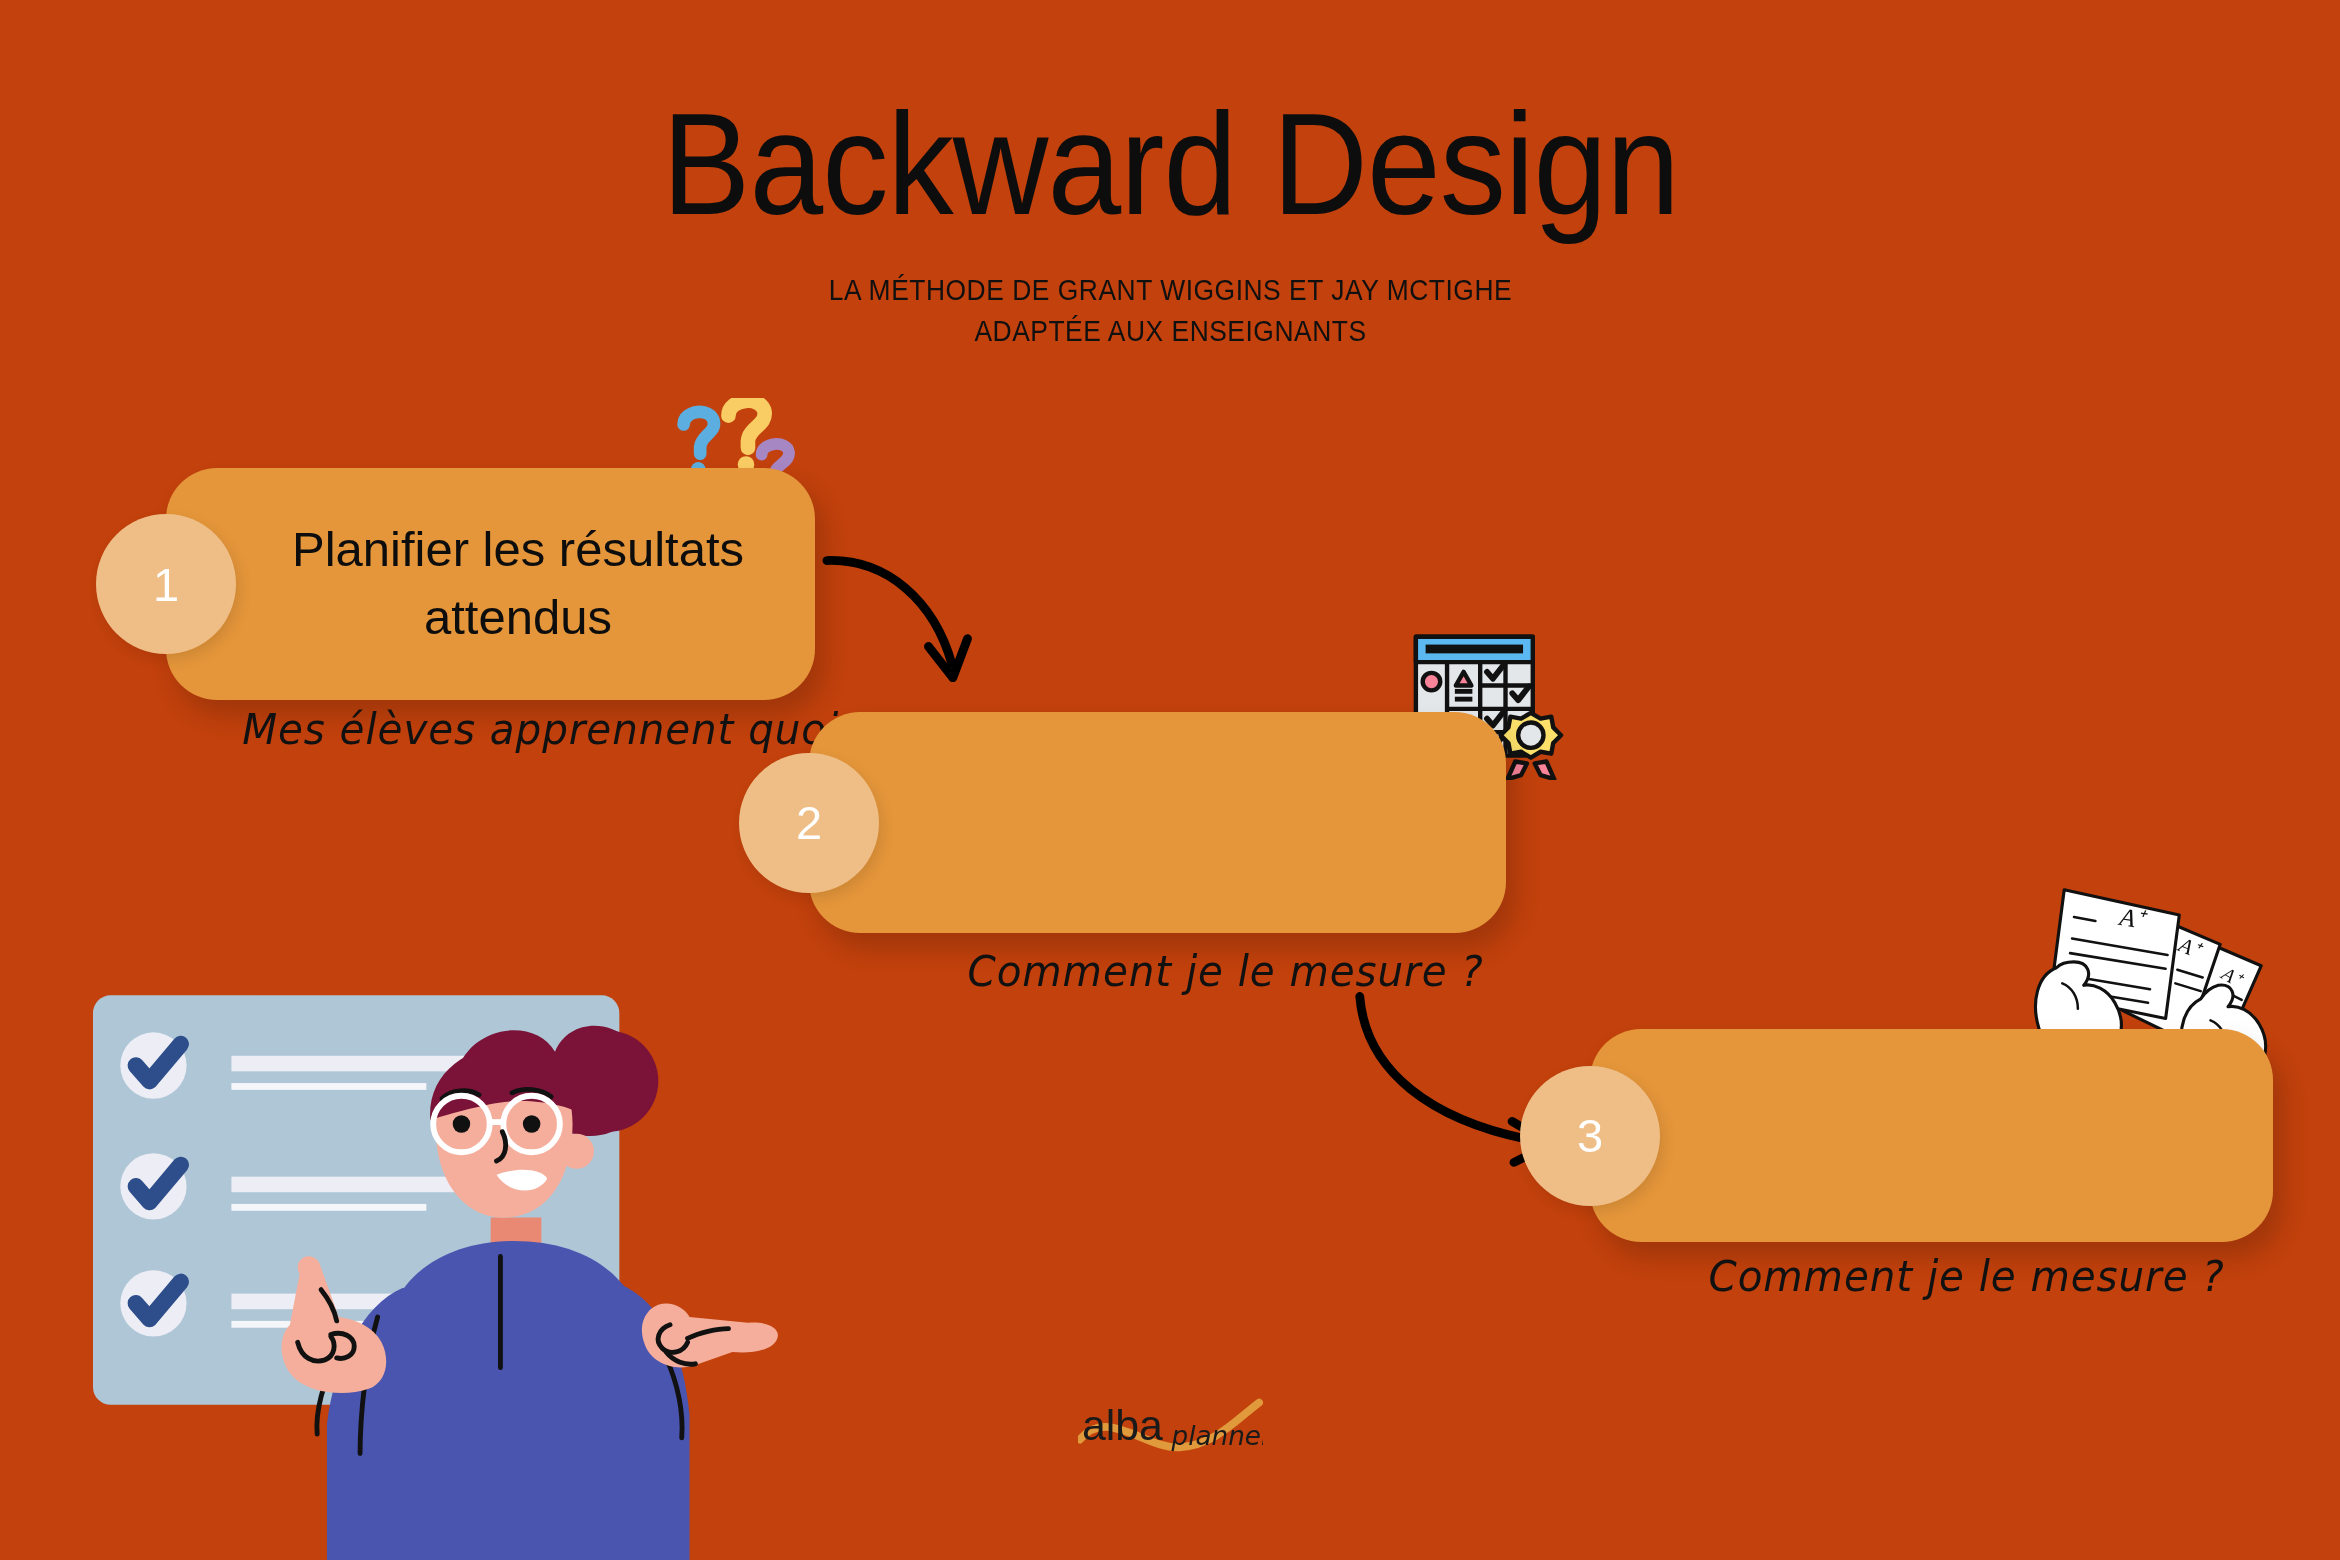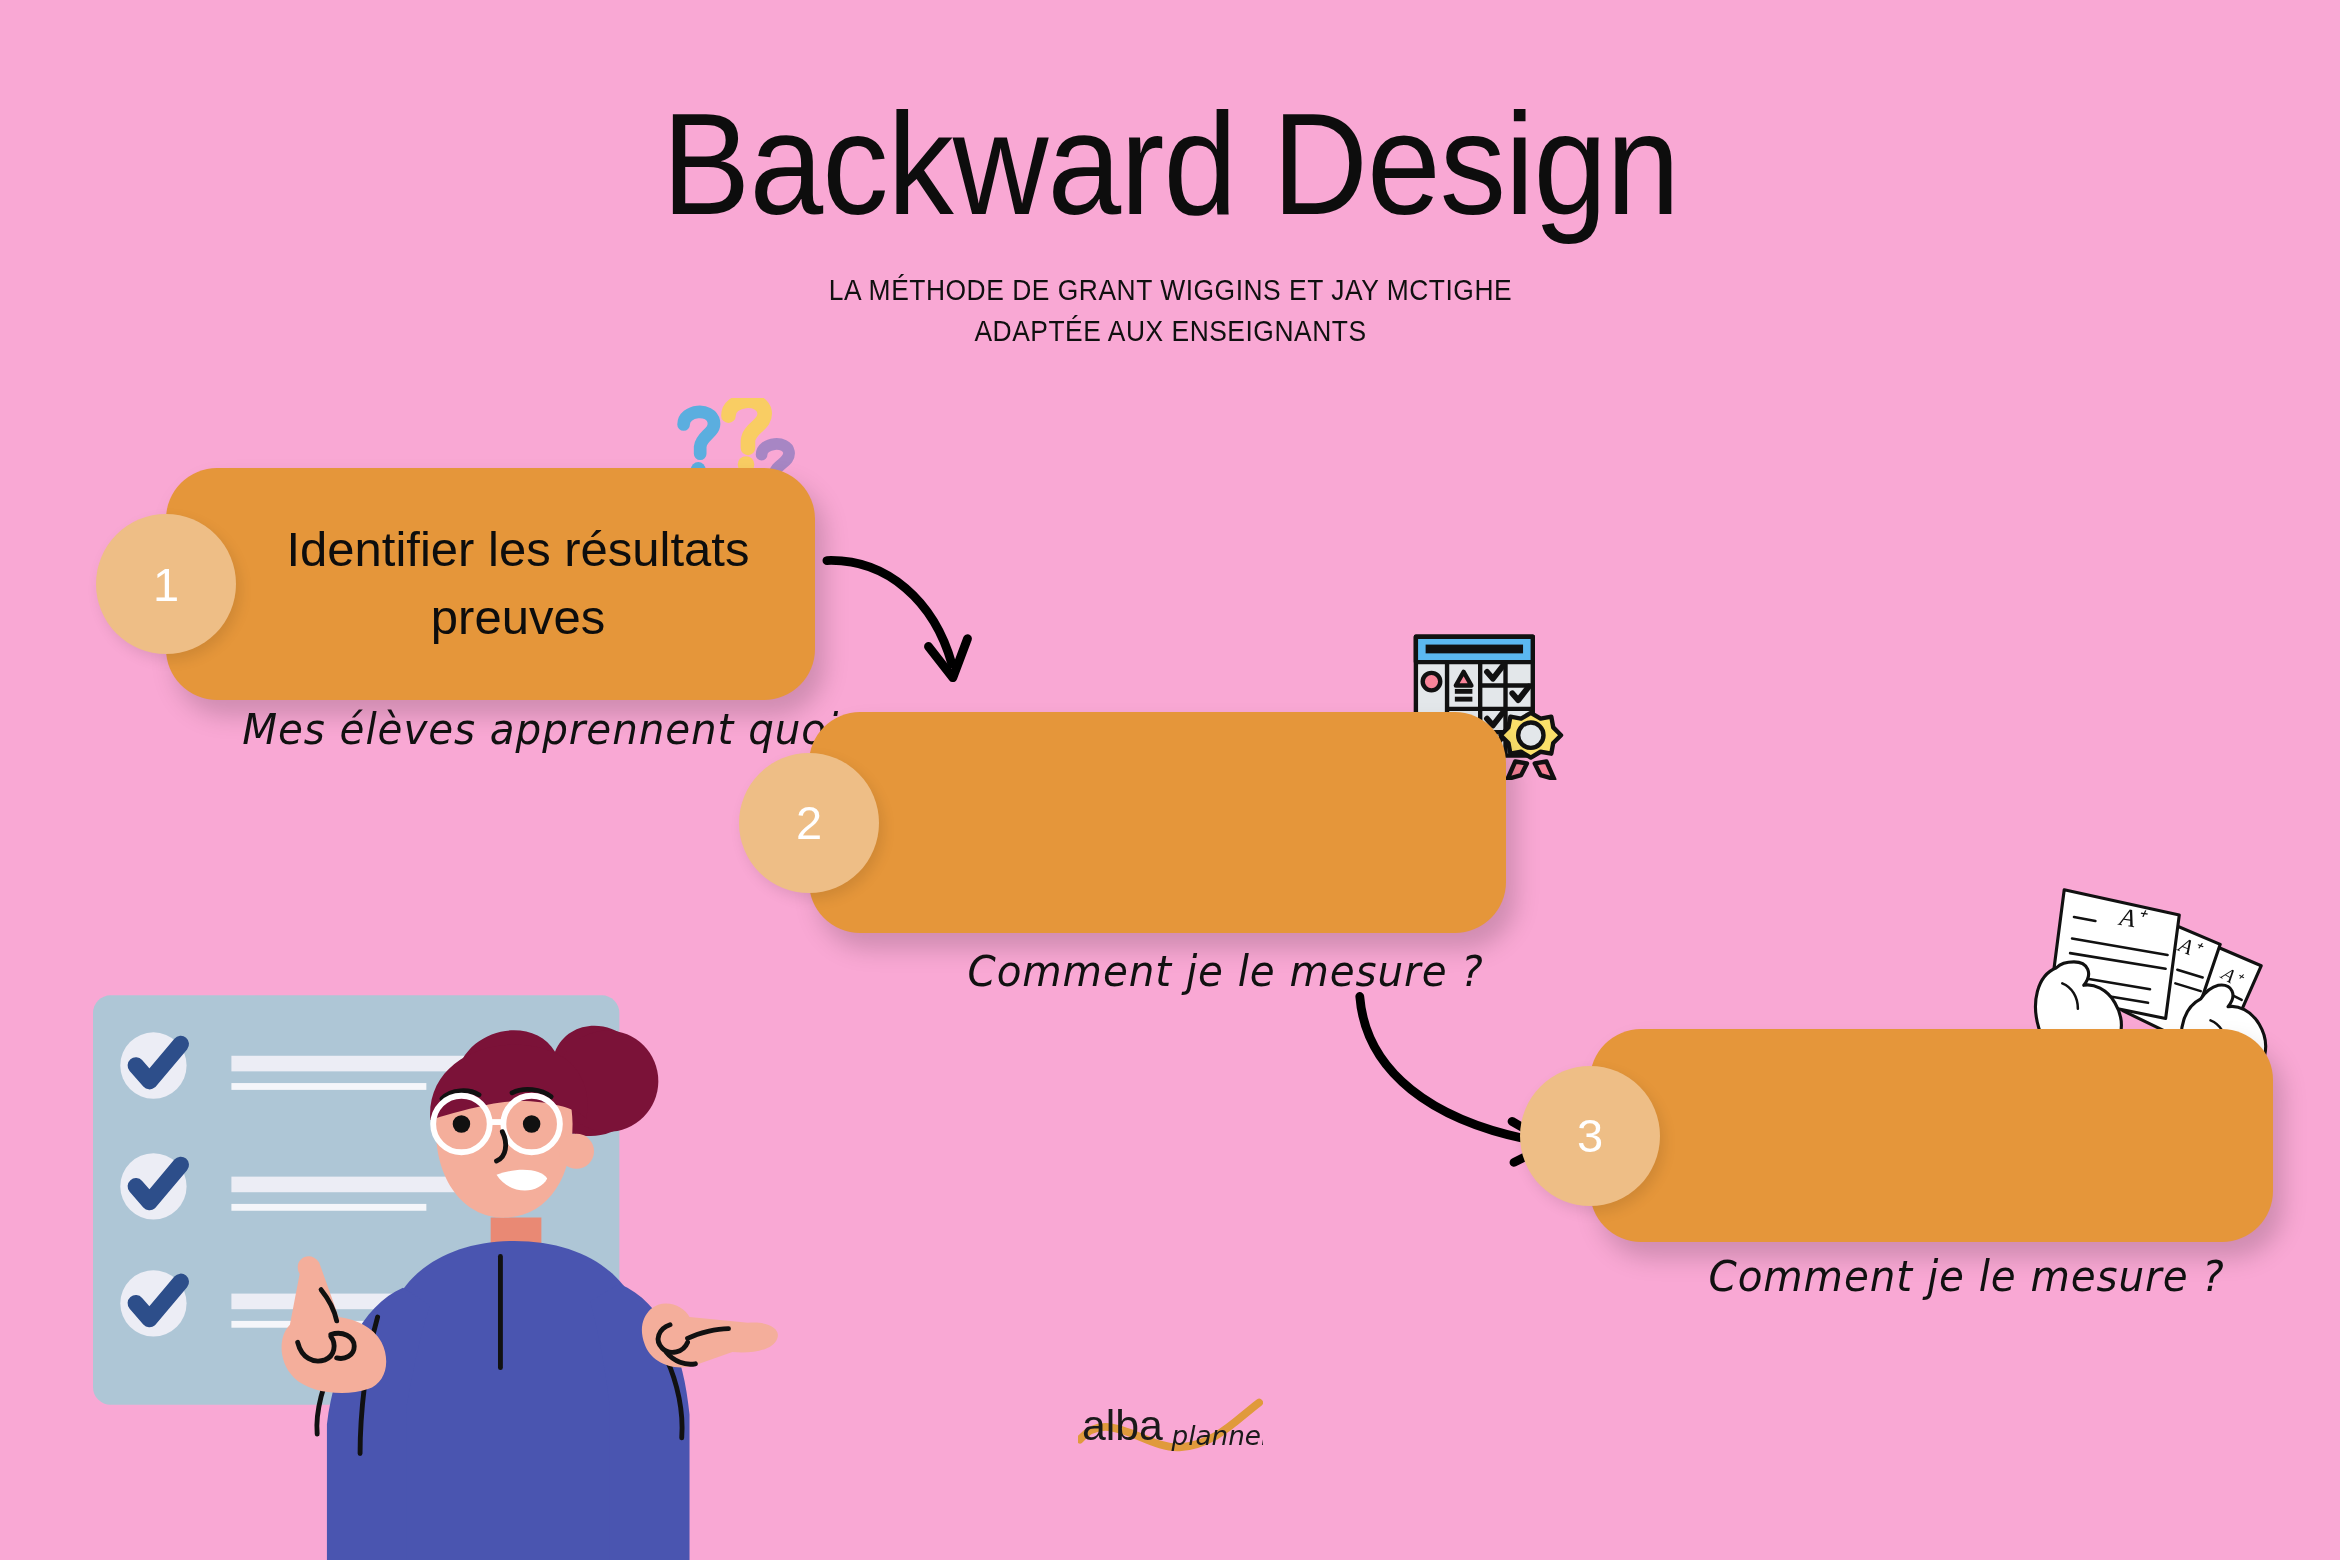--- a/index.html
+++ b/index.html
@@ -3,21 +3,21 @@
 <meta charset="utf-8">
 <style>
   html,body{margin:0;padding:0;}
   body{
     width:2341px;height:1560px;
     background:#ffffff;
     font-family:"Liberation Sans", sans-serif;
     overflow:hidden;
     position:relative;
   }
-  #stage{position:relative;width:2341px;height:1560px;overflow:hidden;background:#f9a8d4;}
+  #stage{position:relative;width:2341px;height:1560px;overflow:hidden;background:#c2410c;}
 
   
   .title{
     position:absolute;left:0;top:93px;width:2341px;text-align:center;
     font-family:"Liberation Sans", sans-serif;
     font-size:144px;font-weight:400;letter-spacing:-1px;color:#0d0d0d;
     transform:scaleX(.92);transform-origin:center top;line-height:1.0;
   }
   .subtitle{
     position:absolute;left:0;top:269px;width:2341px;text-align:center;
@@ -103,21 +103,21 @@
 
         <path d="M96 58 C96 45, 122 43, 124 55 C126 66, 110 68, 109 78 L109 84" stroke="#A786C4" stroke-width="12"></path>
         <circle cx="107" cy="98" r="7" fill="#A786C4" stroke="none"></circle>
       </g>
     </svg>
   </div>
 
   <div class="step" id="step1">
     <div class="pill"></div>
     <div class="num-circle">1</div>
-    <div class="label">Identifier les résultats preuves</div>
+    <div class="label">Planifier les résultats attendus</div>
   </div>
   <div class="caption" id="cap1">Mes élèves apprennent quoi ?</div>
 
   <div class="arrow" id="arrow1">
     <svg width="215" height="166" viewBox="0 0 220 170">
       <path d="M8 20 C70 18, 118 62, 136 126" fill="none" stroke="#000" stroke-width="9" stroke-linecap="round"></path>
       <path d="M112 108 L137 140 L152 100" fill="none" stroke="#000" stroke-width="9" stroke-linecap="round" stroke-linejoin="round"></path>
     </svg>
   </div>
 

